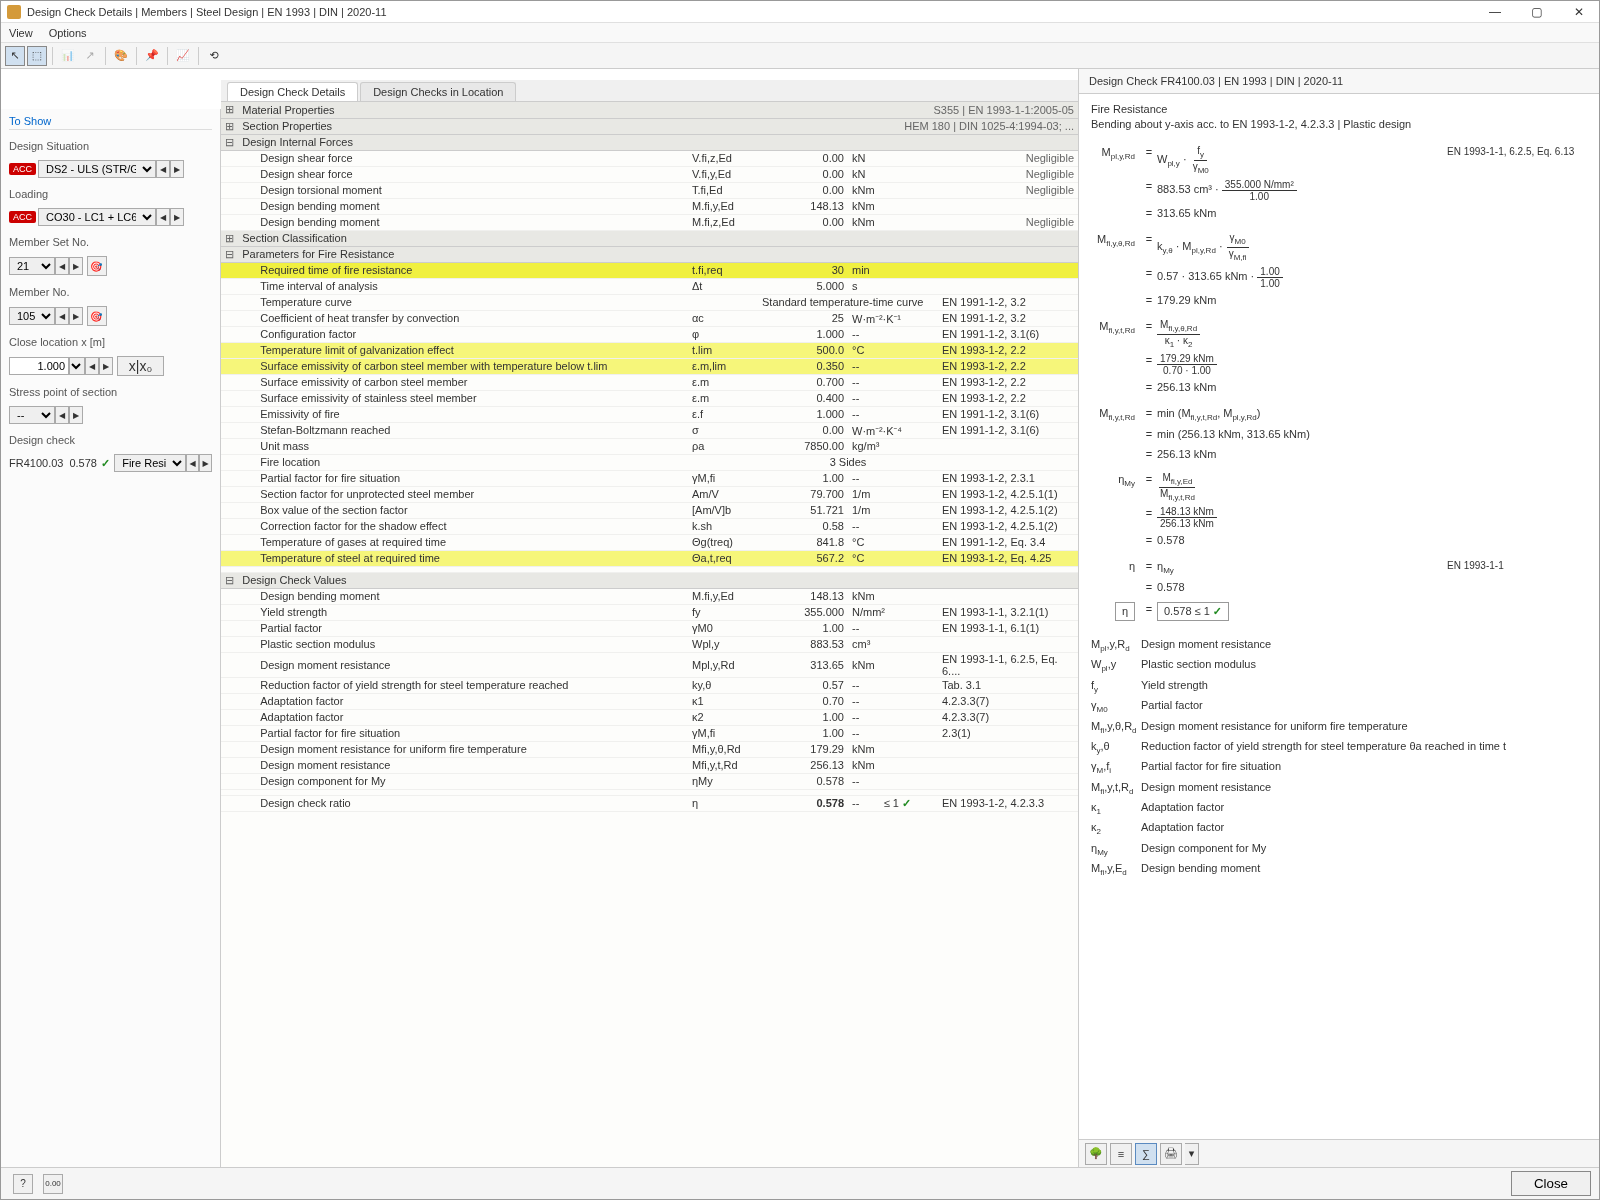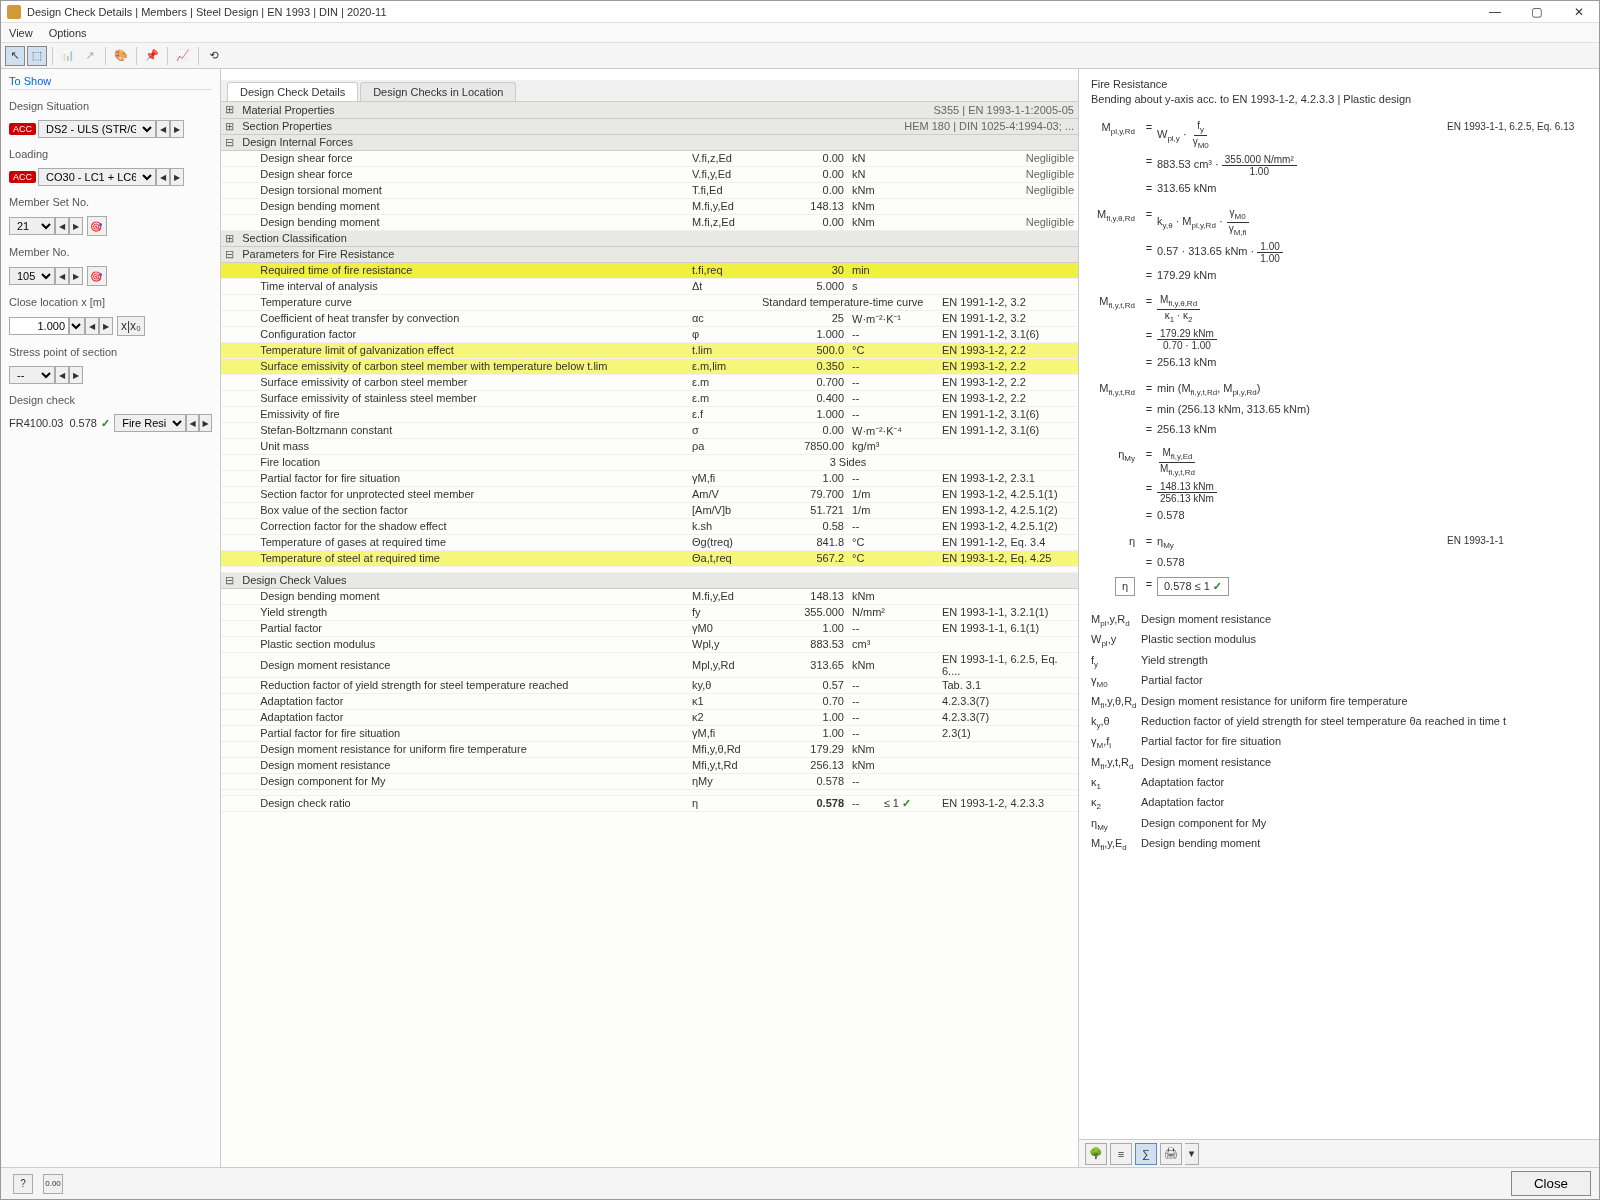--- a/index.html
+++ b/index.html
@@ -10,21 +10,21 @@
 .titlebar .title { flex: 1; font-size: 11px; color: #333; }
 .winbtns { display: flex; gap: 14px; }
 .winbtn { width: 28px; height: 18px; display: flex; align-items: center; justify-content: center; cursor: pointer; font-size: 12px; }
 .menubar { height: 20px; display: flex; align-items: center; padding: 0 8px; gap: 16px; border-bottom: 1px solid #e0e0e0; background: #f9f9f9; }
 .menubar span { cursor: pointer; }
 .toolbar { height: 26px; display: flex; align-items: center; padding: 0 4px; gap: 2px; border-bottom: 1px solid #ccc; background: #f5f5f5; }
 .tbtn { width: 20px; height: 20px; display: flex; align-items: center; justify-content: center; cursor: pointer; border: 1px solid transparent; }
 .tbtn.sel { border: 1px solid #888; background: #d0e0f0; }
 .tsep { width: 1px; height: 18px; background: #ccc; margin: 0 3px; }
 .main { flex: 1; display: flex; overflow: hidden; }
-.leftpanel { width: 220px; background: #fbfbfb; border-right: 1px solid #ccc; padding: 6px 8px; display: flex; flex-direction: column; gap: 6px; overflow-y: auto; }
+.leftpanel { width: 220px; background: #fbfbfb; border-right: 1px solid #ccc; padding: 6px 8px; display: flex; flex-direction: column; gap: 6px; overflow-y: auto; margin-top: 40px; }
 .lphdr { color: #0066cc; font-weight: 500; border-bottom: 1px solid #ddd; padding-bottom: 2px; }
 .lplabel { color: #555; margin-top: 4px; }
 .combo { display: flex; align-items: center; gap: 0; margin-top: 2px; }
 .combo .badge { background: #c00; color: #fff; font-size: 9px; padding: 1px 4px; border-radius: 2px; margin-right: 2px; }
 .combo select, .combo input { border: 1px solid #aaa; font-size: 11px; padding: 1px 3px; height: 18px; }
 .arrowbtn { width: 14px; height: 18px; border: 1px solid #aaa; background: #f0f0f0; display: flex; align-items: center; justify-content: center; cursor: pointer; font-size: 8px; }
 .iconbtn { width: 20px; height: 20px; border: 1px solid #aaa; background: #f0f0f0; display: flex; align-items: center; justify-content: center; cursor: pointer; margin-left: 4px; font-size: 10px; }
 .center { flex: 1; display: flex; flex-direction: column; border-right: 1px solid #ccc; overflow: hidden; }
 .tabs { height: 22px; display: flex; align-items: flex-end; background: #f0f0f0; border-bottom: 1px solid #ccc; padding-left: 6px; margin-top: 11px; }
 .tab { padding: 3px 12px; border: 1px solid #ccc; border-bottom: none; background: #e8e8e8; margin-right: 2px; cursor: pointer; border-radius: 3px 3px 0 0; }
@@ -135,21 +135,21 @@
         <div class="arrowbtn">◀</div>
         <div class="arrowbtn">▶</div>
         <div class="iconbtn">🎯</div>
       </div>
       <div class="lplabel">Close location x [m]</div>
       <div class="combo">
         <input style="width: 60px; text-align: right;" value="1.000">
         <select style="width:16px"></select>
         <div class="arrowbtn">◀</div>
         <div class="arrowbtn">▶</div>
-        <div class="iconbtn" style="width:28px;font-size:12px">x|x₀</div>
+        <div class="iconbtn" style="width:47px;font-size:14px">x|x₀</div>
       </div>
       <div class="lplabel">Stress point of section</div>
       <div class="combo">
         <select style="width:46px"><option>--</option></select>
         <div class="arrowbtn">◀</div>
         <div class="arrowbtn">▶</div>
       </div>
       <div class="lplabel">Design check</div>
       <div class="combo">
         <span style="margin-right:6px">FR4100.03</span>
@@ -321,21 +321,21 @@
               <tr>
                 <td></td>
                 <td class="indent1">Emissivity of fire</td>
                 <td class="sym">ε.f</td>
                 <td class="val">1.000</td>
                 <td class="unit">--</td>
                 <td class="ref">EN 1991-1-2, 3.1(6)</td>
               </tr>
               <tr>
                 <td></td>
-                <td class="indent1">Stefan-Boltzmann constant</td>
+                <td class="indent1">Stefan-Boltzmann reached</td>
                 <td class="sym">σ</td>
                 <td class="val">0.00</td>
                 <td class="unit">W·m⁻²·K⁻⁴</td>
                 <td class="ref">EN 1991-1-2, 3.1(6)</td>
               </tr>
               <tr>
                 <td></td>
                 <td class="indent1">Unit mass</td>
                 <td class="sym">ρa</td>
                 <td class="val">7850.00</td>
@@ -516,20 +516,21 @@
             <td class="val"><b>0.578</b></td>
             <td class="unit"><span>--</span> &nbsp;&nbsp;&nbsp;&nbsp;&nbsp;&nbsp; <span>≤ 1</span> <span class="check-ok">✓</span></td>
             <td class="ref">EN 1993-1-2, 4.2.3.3</td>
           </tr>
         </tbody>
           </table>
       </div>
     </div>
 
     <div class="rightpanel">
+      <div class="rphdr">Design Check FR4100.03 | EN 1993 | DIN | 2020-11</div>
       <div class="rpbody">
         <div>Fire Resistance</div>
         <div style="margin-bottom:12px">Bending about y-axis acc. to EN 1993-1-2, 4.2.3.3 | Plastic design</div>
 
         <div class="eqrow">
             <div class="lhs">M<sub>pl,y,Rd</sub></div>
             <div class="eq">=</div>
             <div class="rhs">W<sub>pl,y</sub> · <span class="frac">
                 <span class="num">f<sub>y</sub></span>
                 <span class="den">γ<sub>M0</sub></span>

